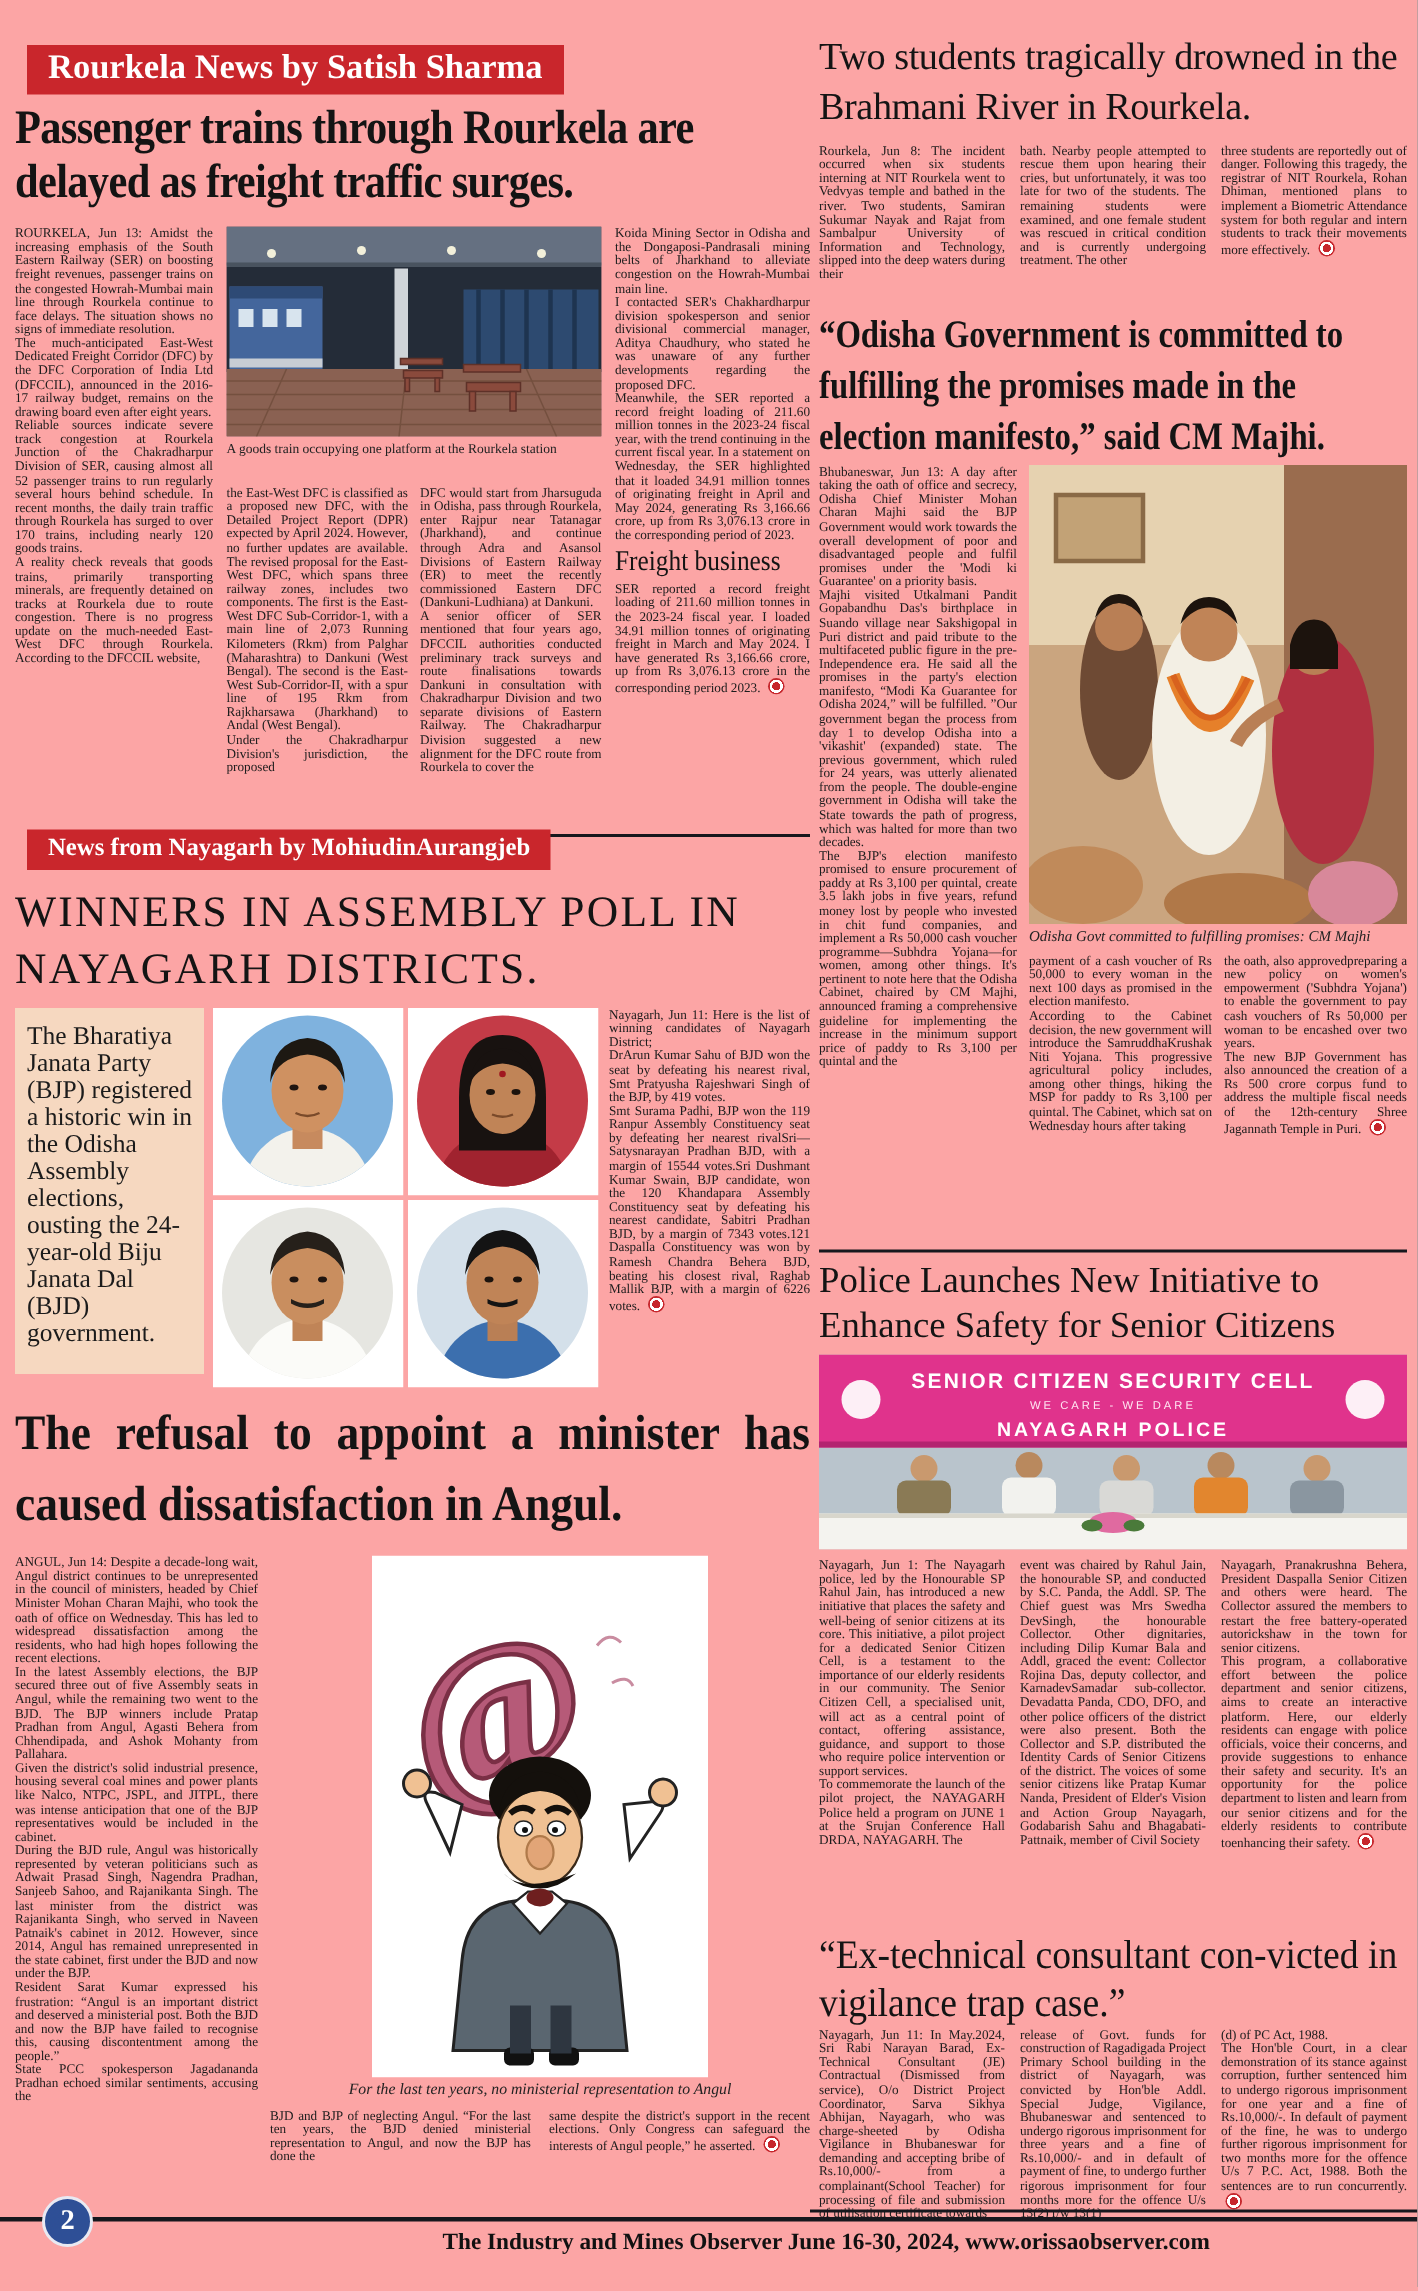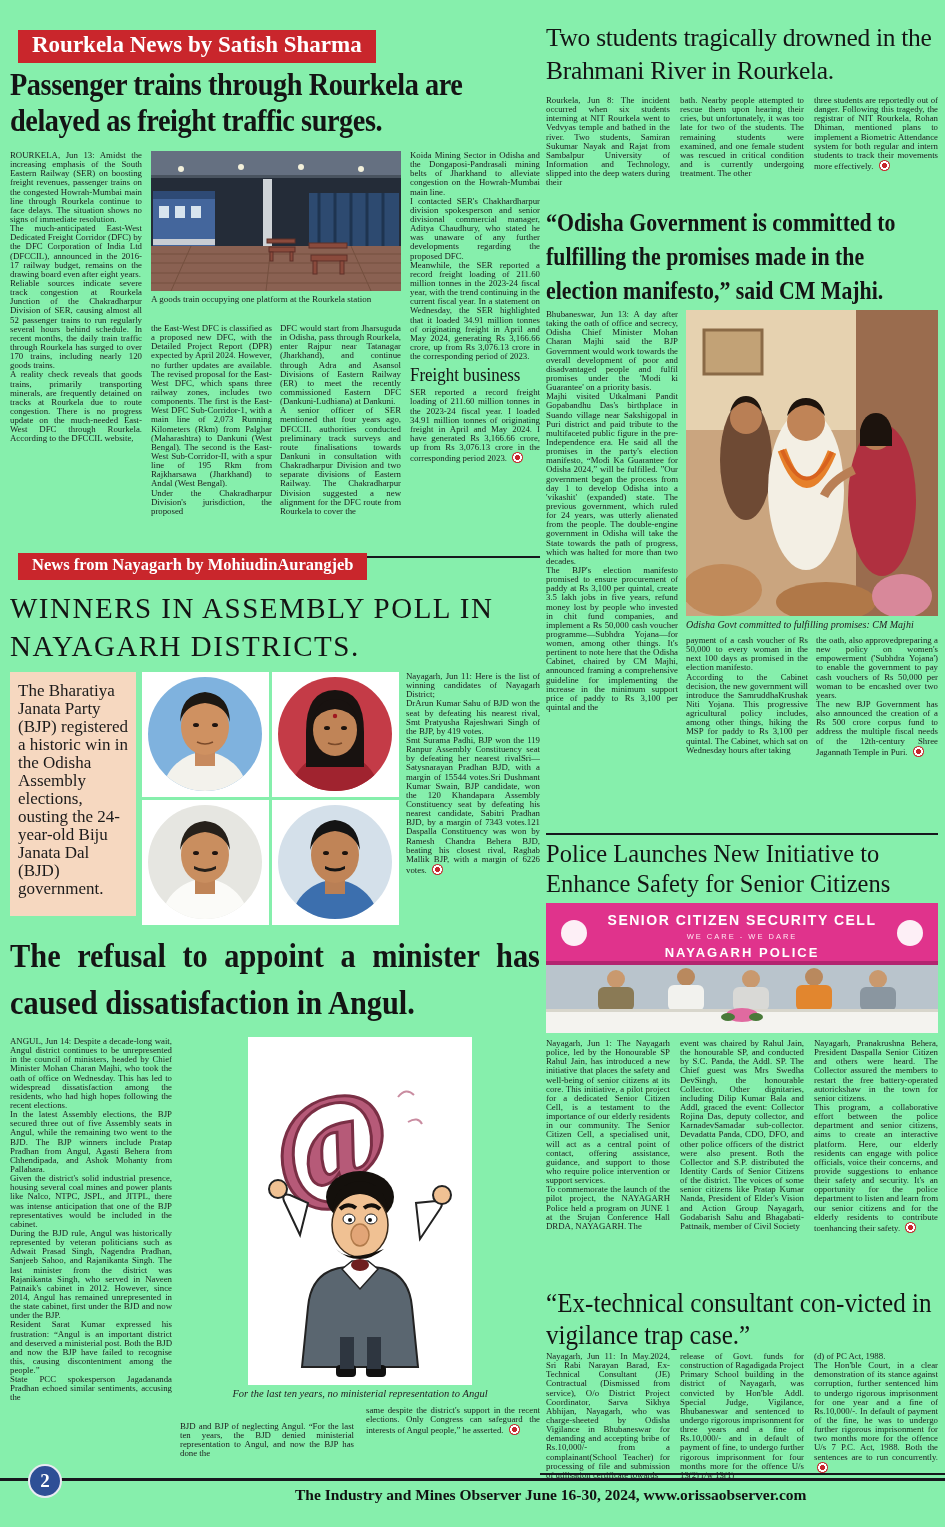--- a/index.html
+++ b/index.html
@@ -1,17 +1,17 @@
 <!DOCTYPE html>
 <html><head>
 <meta charset="utf-8">
 <style>
   *{margin:0;padding:0;box-sizing:border-box;}
   html,body{background:#9a9a9a;}
-  .page{position:relative;width:945px;height:1527px;margin:0 auto;background:#86efac;
+  .page{position:relative;width:945px;height:1527px;margin:0 auto;background:#fca5a5;
         font-family:"Liberation Serif","DejaVu Serif",serif;color:#1b1b1b;overflow:hidden;}
   .abs{position:absolute;}
   .banner{background:#c9262c;color:#fff;font-weight:bold;display:inline-block;
           padding:2px 14px 5px;white-space:nowrap;font-family:"Liberation Serif",serif;}
   .hlb{font-weight:bold;color:#141414;}
   .hln{font-weight:normal;color:#141414;}
   .sqz{transform-origin:0 0;}
   .col{font-size:8.8px;line-height:1.04;text-align:justify;overflow:hidden;overflow-wrap:break-word;color:#1c1c1c;}
   .pre{white-space:pre-line;}
   .cap{color:#222;}
@@ -107,21 +107,21 @@
       </div>
     </div>
     <div style="width:130px;">
       <div class="col" style="width:130px;">
         <span class="pre">Koida Mining Sector in Odisha and the Dongaposi-Pandrasali mining belts of Jharkhand to alleviate congestion on the Howrah-Mumbai main line.
 I contacted SER's Chakhardharpur division spokesperson and senior divisional commercial manager, Aditya Chaudhury, who stated he was unaware of any further developments regarding the proposed DFC.
 Meanwhile, the SER reported a record freight loading of 211.60 million tonnes in the 2023-24 fiscal year, with the trend continuing in the current fiscal year. In a statement on Wednesday, the SER highlighted that it loaded 34.91 million tonnes of originating freight in April and May 2024, generating Rs 3,166.66 crore, up from Rs 3,076.13 crore in the corresponding period of 2023.</span>
       </div>
       <div class="hln sqz" style="font-size:19px;width:146px;transform:scaleX(0.89);margin:3px 0 2px;">Freight business</div>
       <div class="col" style="width:130px;">
-        <span class="pre">SER reported a record freight loading of 211.60 million tonnes in the 2023-24 fiscal year. I loaded 34.91 million tonnes of originating freight in April and May 2024. I have generated Rs 3,166.66 crore, up from Rs 3,076.13 crore in the corresponding period 2023.</span>
+        <span class="pre">SER reported a record freight loading of 211.60 million tonnes in the 2023-24 fiscal year. I loaded 34.91 million tonnes of originating freight in March and May 2024. I have generated Rs 3,166.66 crore, up from Rs 3,076.13 crore in the corresponding period 2023.</span>
         <span class="stamp"></span>
       </div>
     </div>
   </div>
 
   <div class="abs rule" style="left:350px;top:556px;width:190px;height:2px;"></div>
   <div class="abs banner" style="left:18px;top:553px;font-size:16.5px;">News from Nayagarh by MohiudinAurangjeb</div>
 
   <div class="abs hln" style="left:10px;top:590px;width:530px;font-size:29px;line-height:1.3;letter-spacing:1.5px;">WINNERS IN ASSEMBLY POLL IN NAYAGARH DISTRICTS.</div>
 
@@ -252,21 +252,21 @@
           <path d="M88 212 q12 14 48 0 q-12 10 -24 10 q-14 0 -24 -10 Z" fill="#14100c"></path>
           <ellipse cx="112" cy="228" rx="9" ry="6" fill="#6e1f1f"></ellipse>
           <rect x="88" y="328" width="20" height="12" rx="4" fill="#111"></rect>
           <rect x="118" y="328" width="20" height="12" rx="4" fill="#111"></rect>
           <rect x="92" y="300" width="14" height="32" fill="#2e3640"></rect>
           <rect x="119" y="300" width="14" height="32" fill="#2e3640"></rect>
         </svg>
       </div>
       <div class="cap ital" style="font-size:10.5px;text-align:center;margin:3px 0 7px;">For the last ten years, no ministerial representation to Angul</div>
       <div class="flexrow" style="gap:12px;height:64px;overflow:hidden;">
-        <div class="col" style="width:174px;margin-top:16px;">
+        <div class="col" style="width:174px;">
           <span class="pre">BJD and BJP of neglecting Angul. “For the last ten years, the BJD denied ministerial representation to Angul, and now the BJP has done the</span>
         </div>
         <div class="col" style="width:174px;">
           <span class="pre">same despite the district's support in the recent elections. Only Congress can safeguard the interests of Angul people,” he asserted.</span>
           <span class="stamp"></span>
         </div>
       </div>
     </div>
   </div>
 

